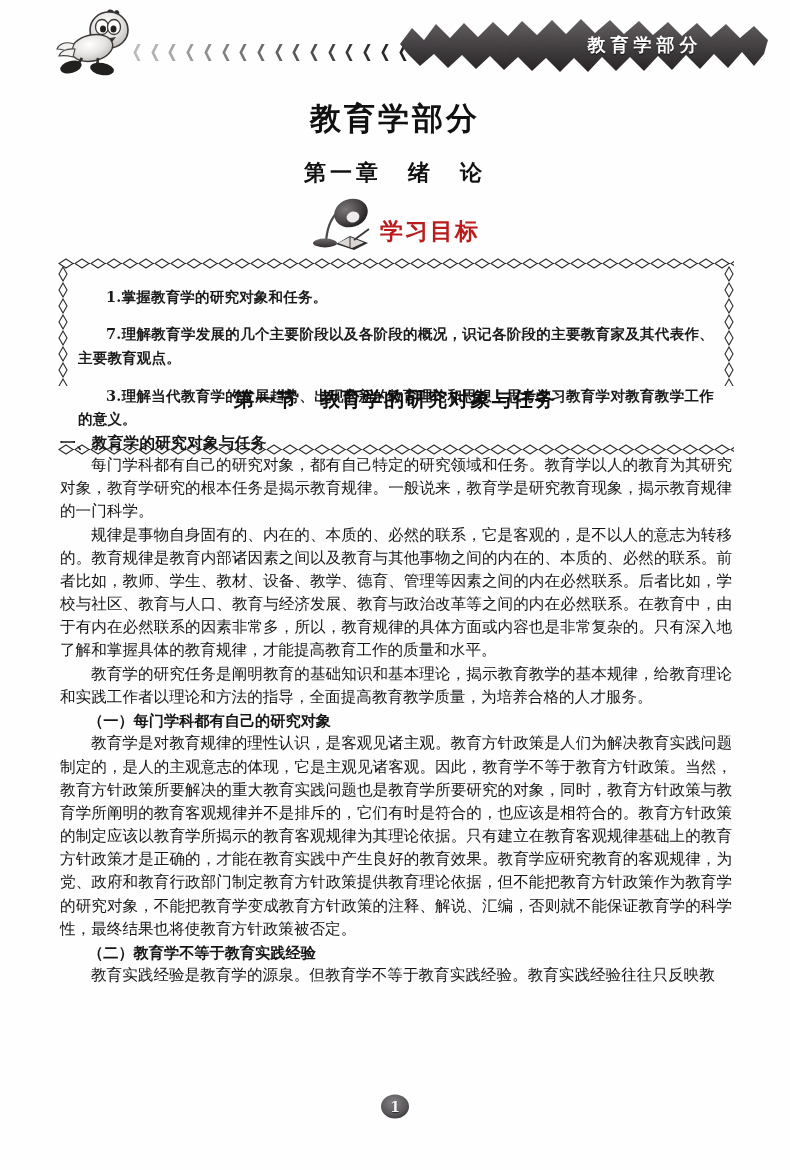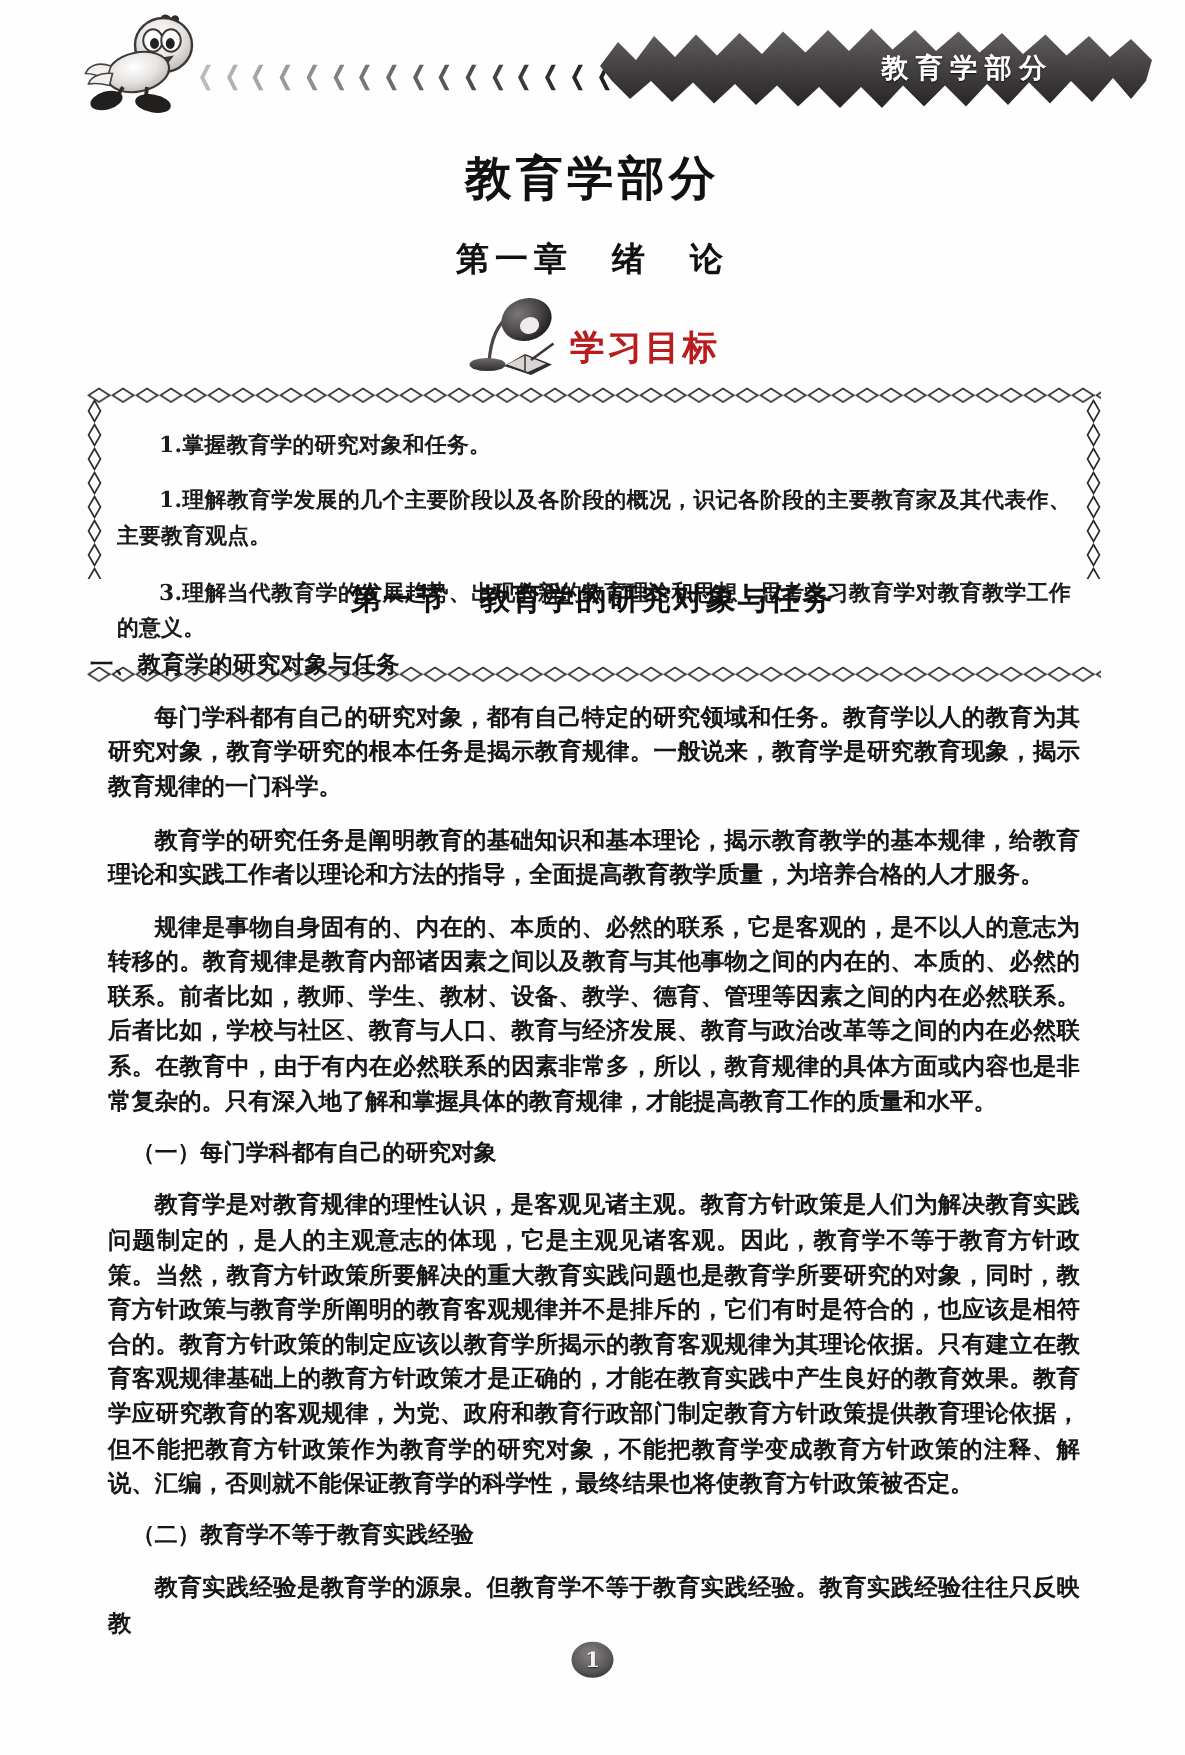--- a/index.html
+++ b/index.html
@@ -230,22 +230,22 @@
   }
   .sub-sub-head {
     font-weight: 600;
     font-size: 15.2px;
     text-indent: 28px;
     margin: 1px 0 0 0;
     text-align: left;
   }
   .para {
     text-indent: 31px;
-    margin: 12px;
-    font-weight: 700;
+    margin: 0;
+    font-weight: 400;
   }
 
   
   .page-number {
     position: absolute;
     left: 0;
     top: 1094px;
     width: 790px;
     display: flex;
     justify-content: center;
@@ -418,38 +418,38 @@
     </div>
 
     <div class="side-rule right">
       <svg width="10" height="120" viewBox="0 0 10 120" preserveAspectRatio="none">
         <rect x="0" y="0" width="10" height="120" fill="url(#dmVL)"></rect>
       </svg>
     </div>
 
     <div class="obj-list">
       <p class="obj-item">1.掌握教育学的研究对象和任务。</p>
-      <p class="obj-item">1.理解教育学发展的几个主要阶段以及各阶段的概况，识记各阶段的主要教育家及其代表作、主要教育观点。</p>
+      <p class="obj-item">7.理解教育学发展的几个主要阶段以及各阶段的概况，识记各阶段的主要教育家及其代表作、主要教育观点。</p>
       <p class="obj-item">3.理解当代教育学的发展趋势、出现的新的教育理论和思想，思考学习教育学对教育教学工作的意义。</p>
     </div>
 
     <div class="diamond-rule bottom">
       <svg width="676" height="11" viewBox="0 0 676 11" preserveAspectRatio="none">
         <rect x="0" y="0" width="676" height="11" fill="url(#dmH)"></rect>
       </svg>
     </div>
   </div>
 
   <div class="section-heading">第一节　教育学的研究对象与任务</div>
 
   <div class="body-flow">
     <p class="sub-head">一、教育学的研究对象与任务</p>
     <p class="para">每门学科都有自己的研究对象，都有自己特定的研究领域和任务。教育学以人的教育为其研究对象，教育学研究的根本任务是揭示教育规律。一般说来，教育学是研究教育现象，揭示教育规律的一门科学。</p>
+    <p class="para">规律是事物自身固有的、内在的、本质的、必然的联系，它是客观的，是不以人的意志为转移的。教育规律是教育内部诸因素之间以及教育与其他事物之间的内在的、本质的、必然的联系。前者比如，教师、学生、教材、设备、教学、德育、管理等因素之间的内在必然联系。后者比如，学校与社区、教育与人口、教育与经济发展、教育与政治改革等之间的内在必然联系。在教育中，由于有内在必然联系的因素非常多，所以，教育规律的具体方面或内容也是非常复杂的。只有深入地了解和掌握具体的教育规律，才能提高教育工作的质量和水平。</p>
     <p class="para">教育学的研究任务是阐明教育的基础知识和基本理论，揭示教育教学的基本规律，给教育理论和实践工作者以理论和方法的指导，全面提高教育教学质量，为培养合格的人才服务。</p>
-    <p class="para">规律是事物自身固有的、内在的、本质的、必然的联系，它是客观的，是不以人的意志为转移的。教育规律是教育内部诸因素之间以及教育与其他事物之间的内在的、本质的、必然的联系。前者比如，教师、学生、教材、设备、教学、德育、管理等因素之间的内在必然联系。后者比如，学校与社区、教育与人口、教育与经济发展、教育与政治改革等之间的内在必然联系。在教育中，由于有内在必然联系的因素非常多，所以，教育规律的具体方面或内容也是非常复杂的。只有深入地了解和掌握具体的教育规律，才能提高教育工作的质量和水平。</p>
     <p class="sub-sub-head">（一）每门学科都有自己的研究对象</p>
     <p class="para">教育学是对教育规律的理性认识，是客观见诸主观。教育方针政策是人们为解决教育实践问题制定的，是人的主观意志的体现，它是主观见诸客观。因此，教育学不等于教育方针政策。当然，教育方针政策所要解决的重大教育实践问题也是教育学所要研究的对象，同时，教育方针政策与教育学所阐明的教育客观规律并不是排斥的，它们有时是符合的，也应该是相符合的。教育方针政策的制定应该以教育学所揭示的教育客观规律为其理论依据。只有建立在教育客观规律基础上的教育方针政策才是正确的，才能在教育实践中产生良好的教育效果。教育学应研究教育的客观规律，为党、政府和教育行政部门制定教育方针政策提供教育理论依据，但不能把教育方针政策作为教育学的研究对象，不能把教育学变成教育方针政策的注释、解说、汇编，否则就不能保证教育学的科学性，最终结果也将使教育方针政策被否定。</p>
     <p class="sub-sub-head">（二）教育学不等于教育实践经验</p>
     <p class="para">教育实践经验是教育学的源泉。但教育学不等于教育实践经验。教育实践经验往往只反映教</p>
   </div>
 
   <div class="page-number">
     <div class="pn-oval">
       <svg width="30" height="25" viewBox="0 0 30 25">
         <defs>

